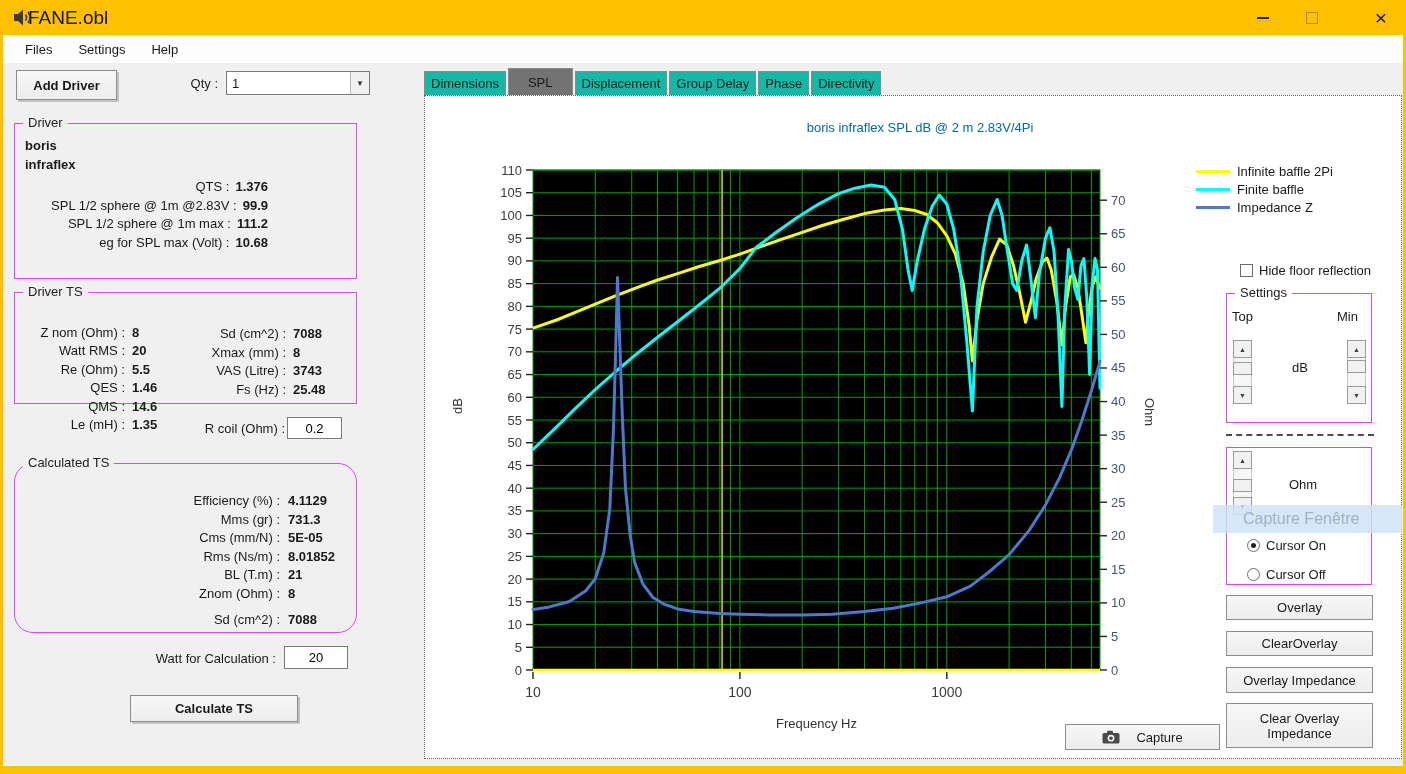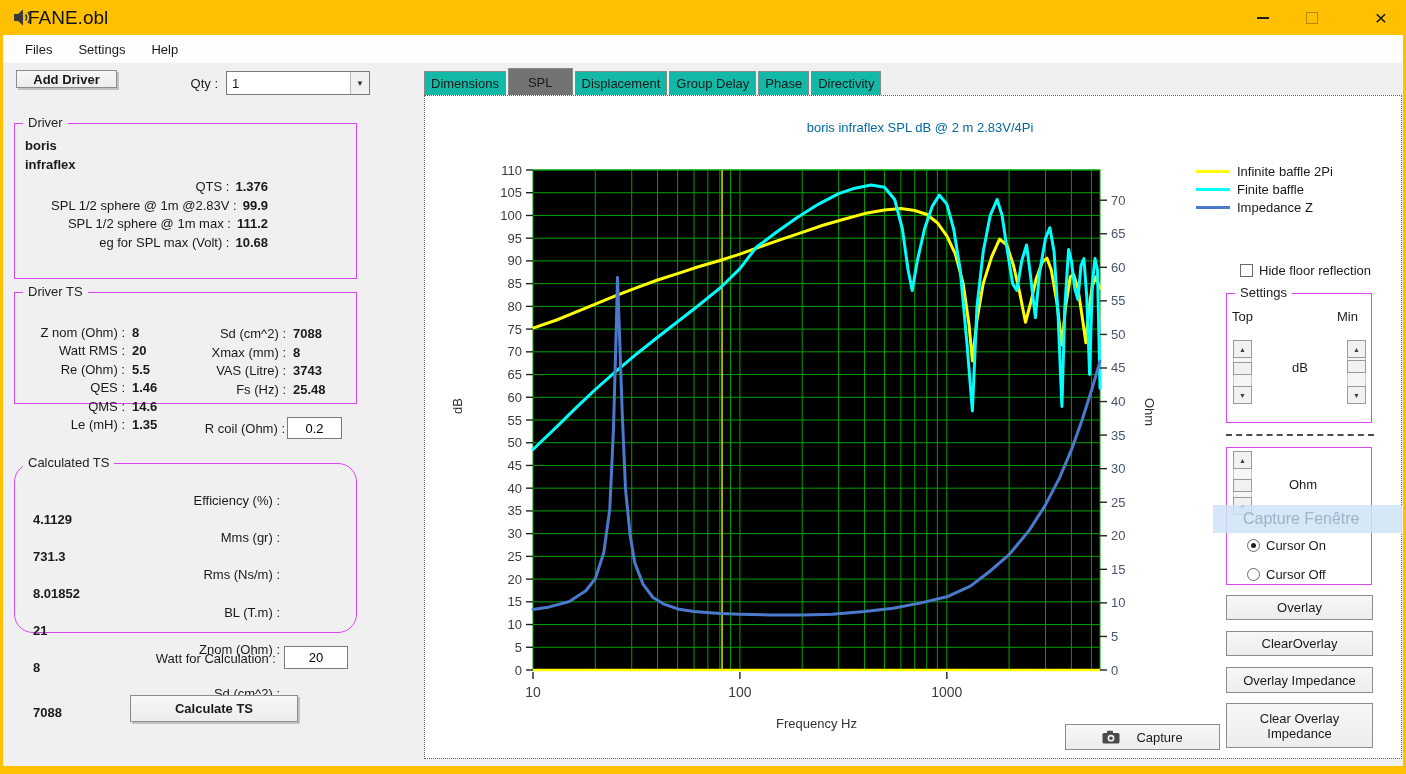--- a/index.html
+++ b/index.html
@@ -24,21 +24,21 @@
   .gb-caption.on-white{background:#ffffff;}
   .row{display:flex;justify-content:flex-end;align-items:baseline;line-height:18.5px;}
   .row .lbl{text-align:right;white-space:pre;}
   .row .val{font-weight:bold;margin-left:6px;white-space:pre;}
   .lrow{display:flex;line-height:18.4px;}
   .lrow .lbl{width:100px;text-align:right;white-space:pre;}
   .lrow .val{font-weight:bold;margin-left:7px;}
   .rrow{display:flex;line-height:18.6px;}
   .rrow .lbl{width:105px;text-align:right;white-space:pre;}
   .rrow .val{font-weight:bold;margin-left:7px;}
-  .crow{display:flex;line-height:18.6px;flex-direction:column;}
+  .crow{display:flex;line-height:18.6px;}
   .crow .lbl{width:255px;text-align:right;white-space:pre;}
   .crow .val{font-weight:bold;margin-left:8px;}
   .crow.gap{margin-top:7px;}
   input.box{border:1px solid #7a7a7a;background:#fff;text-align:center;font-size:13px;padding:0;outline:none;}
   
   .combo{position:absolute;border:1px solid #7a7a7a;background:#fff;display:flex;align-items:center;}
   .combo .combo-text{flex:1;padding-left:5px;}
   .combo .combo-arrow{width:19px;align-self:stretch;background:#f0f0f0;border-left:1px solid #bbb;display:flex;align-items:center;justify-content:center;font-size:8px;color:#333;}
   
   .tabstrip{position:absolute;left:424px;top:69px;height:26px;display:flex;align-items:flex-end;}
@@ -84,21 +84,21 @@
   <div class="win-btn" style="left:1358px;font-size:21px;color:#111;">
     <span>×</span>
   </div>
 
   <div class="menubar" id="menu-items">
       <div class="menu-item">Files</div>
       <div class="menu-item">Settings</div>
       <div class="menu-item">Help</div>
     </div>
 
-  <div class="btn shadow bold abs" style="left:16px;top:70px;width:101px;height:18px;">Add Driver</div>
+  <div class="btn shadow bold abs" style="left:16px;top:70px;width:101px;height:30px;">Add Driver</div>
   <div class="abs" style="left:160px;top:76px;width:58px;text-align:right;">Qty :</div>
   <div class="combo" style="left:226px;top:71px;width:144px;height:24px;">
     <span class="combo-text">1</span>
     <span class="combo-arrow">▼</span>
   </div>
 
   <div class="groupbox" style="left:14px;top:123px;width:343px;height:156px;">
     <span class="gb-caption">Driver</span>
     <div class="abs bold" style="left:10px;top:14px;">boris</div>
     <div class="abs bold" style="left:10px;top:33px;">infraflex</div>
@@ -175,20 +175,24 @@
   <div class="groupbox" style="left:14px;top:463px;width:343px;height:170px;border-radius:19px;">
     <span class="gb-caption">Calculated TS</span>
     <div class="abs" id="calc-rows" style="left:10px;top:28px;">
         <div class="crow">
           <span class="lbl">Efficiency (%) :</span>
           <span class="val">4.1129</span>
         </div>
         <div class="crow">
           <span class="lbl">Mms (gr) :</span>
           <span class="val">731.3</span>
+        </div>
+        <div class="crow">
+          <span class="lbl">Cms (mm/N) :</span>
+          <span class="val">5E-05</span>
         </div>
         <div class="crow">
           <span class="lbl">Rms (Ns/m) :</span>
           <span class="val">8.01852</span>
         </div>
         <div class="crow">
           <span class="lbl">BL (T.m) :</span>
           <span class="val">21</span>
         </div>
         <div class="crow">

